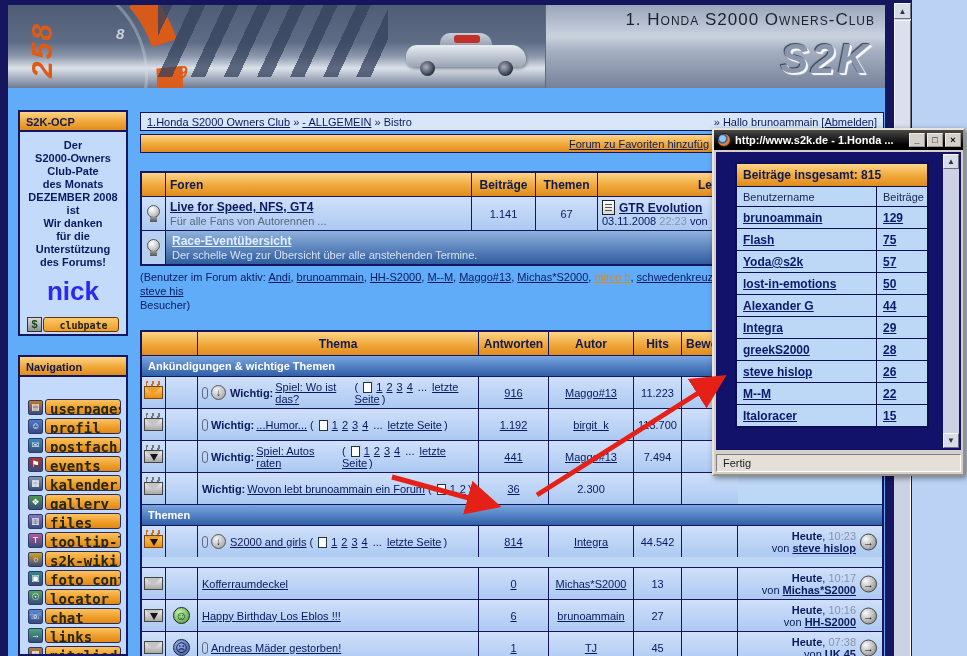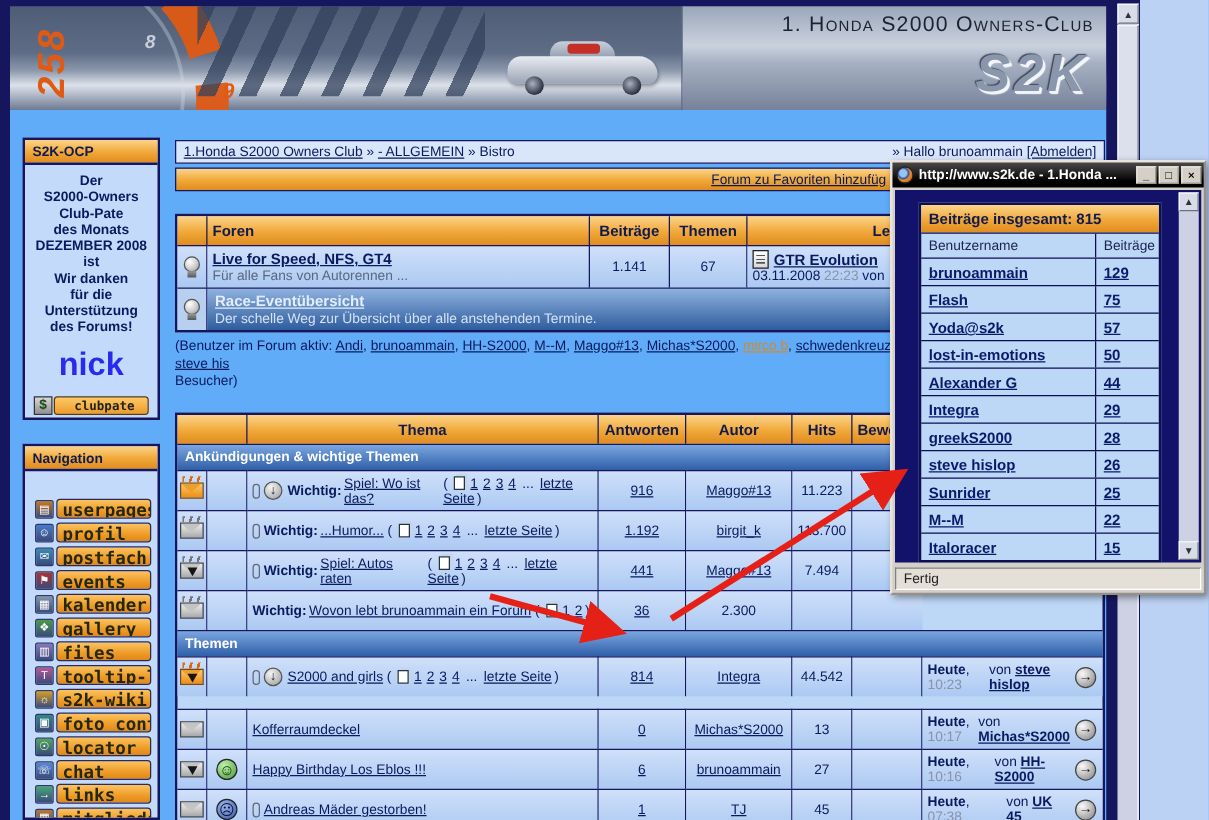--- a/index.html
+++ b/index.html
@@ -70,21 +70,21 @@
   .cell:last-child { border-right:none; }
   .cell.left { justify-content:flex-start; }
   .sec-bar { border-top:1px solid #16165E; background:linear-gradient(180deg,#7AA6E0,#2F5FA8); color:#FFF; font-weight:bold; padding:4px 6px 4px 6px; }
   .f-main { flex-direction:column; align-items:flex-start; justify-content:center; }
   .f-title { font-weight:bold; font-size:12px; }
   .f-desc { color:#5A6880; margin-top:1px; }
   .linkrow-rest { grid-column:2 / 6; border-top:1px solid #16165E; background:linear-gradient(180deg,#8FB2DE,#2E5C9E); padding:3px 6px; }
   .linkrow-rest .f-title a { color:#E2EEFF; }
   .linkrow-rest .f-desc { color:#D6E2F4; }
   .linkrow-ico { border-top:1px solid #16165E; border-right:1px solid #16165E; background:#B8D0F0; display:flex; align-items:center; justify-content:center; }
-  .lastcell { flex-direction:row; align-items:flex-end; position:relative; padding-right:26px; font-size:11px; }
+  .lastcell { flex-direction:column; align-items:flex-end; position:relative; padding-right:26px; font-size:11px; }
   .time { color:#8A92AC; }
   .go-btn { position:absolute; right:5px; top:50%; transform:translateY(-50%); width:17px; height:17px; border-radius:50%; border:1px solid #444; background:radial-gradient(circle at 32% 30%,#FAFAFA,#B8B8B8 55%,#7E7E7E); display:flex; align-items:center; justify-content:center; font-weight:bold; color:#111; font-size:11px; cursor:pointer; }
 
   #active-users { margin-top:4px; line-height:14px; width:580px; }
   .special-user { color:#D88A20; text-decoration:underline; cursor:pointer; }
   .pagelinks { margin-left:3px; }
   .pagelinks a { margin:0 2px; }
 
   
   .env { position:relative; display:inline-block; width:19px; height:13px; border:1px solid #444; background:linear-gradient(180deg,#F0F0F0,#A8A8A8); flex:none; }
@@ -577,24 +577,20 @@
           </div>
           <div class="pu-row">
             <div class="pu-name"><a class="pu-link">greekS2000</a></div>
             <div class="pu-count"><a class="pu-link">28</a></div>
           </div>
           <div class="pu-row">
             <div class="pu-name"><a class="pu-link">steve hislop</a></div>
             <div class="pu-count"><a class="pu-link">26</a></div>
           </div>
           <div class="pu-row">
-            <div class="pu-name"><a class="pu-link">Sunrider</a></div>
-            <div class="pu-count"><a class="pu-link">25</a></div>
-          </div>
-          <div class="pu-row">
             <div class="pu-name"><a class="pu-link">M--M</a></div>
             <div class="pu-count"><a class="pu-link">22</a></div>
           </div>
           <div class="pu-row">
             <div class="pu-name"><a class="pu-link">Italoracer</a></div>
             <div class="pu-count"><a class="pu-link">15</a></div>
           </div>
         </div>
     </div>
     <div id="popup-scroll">

